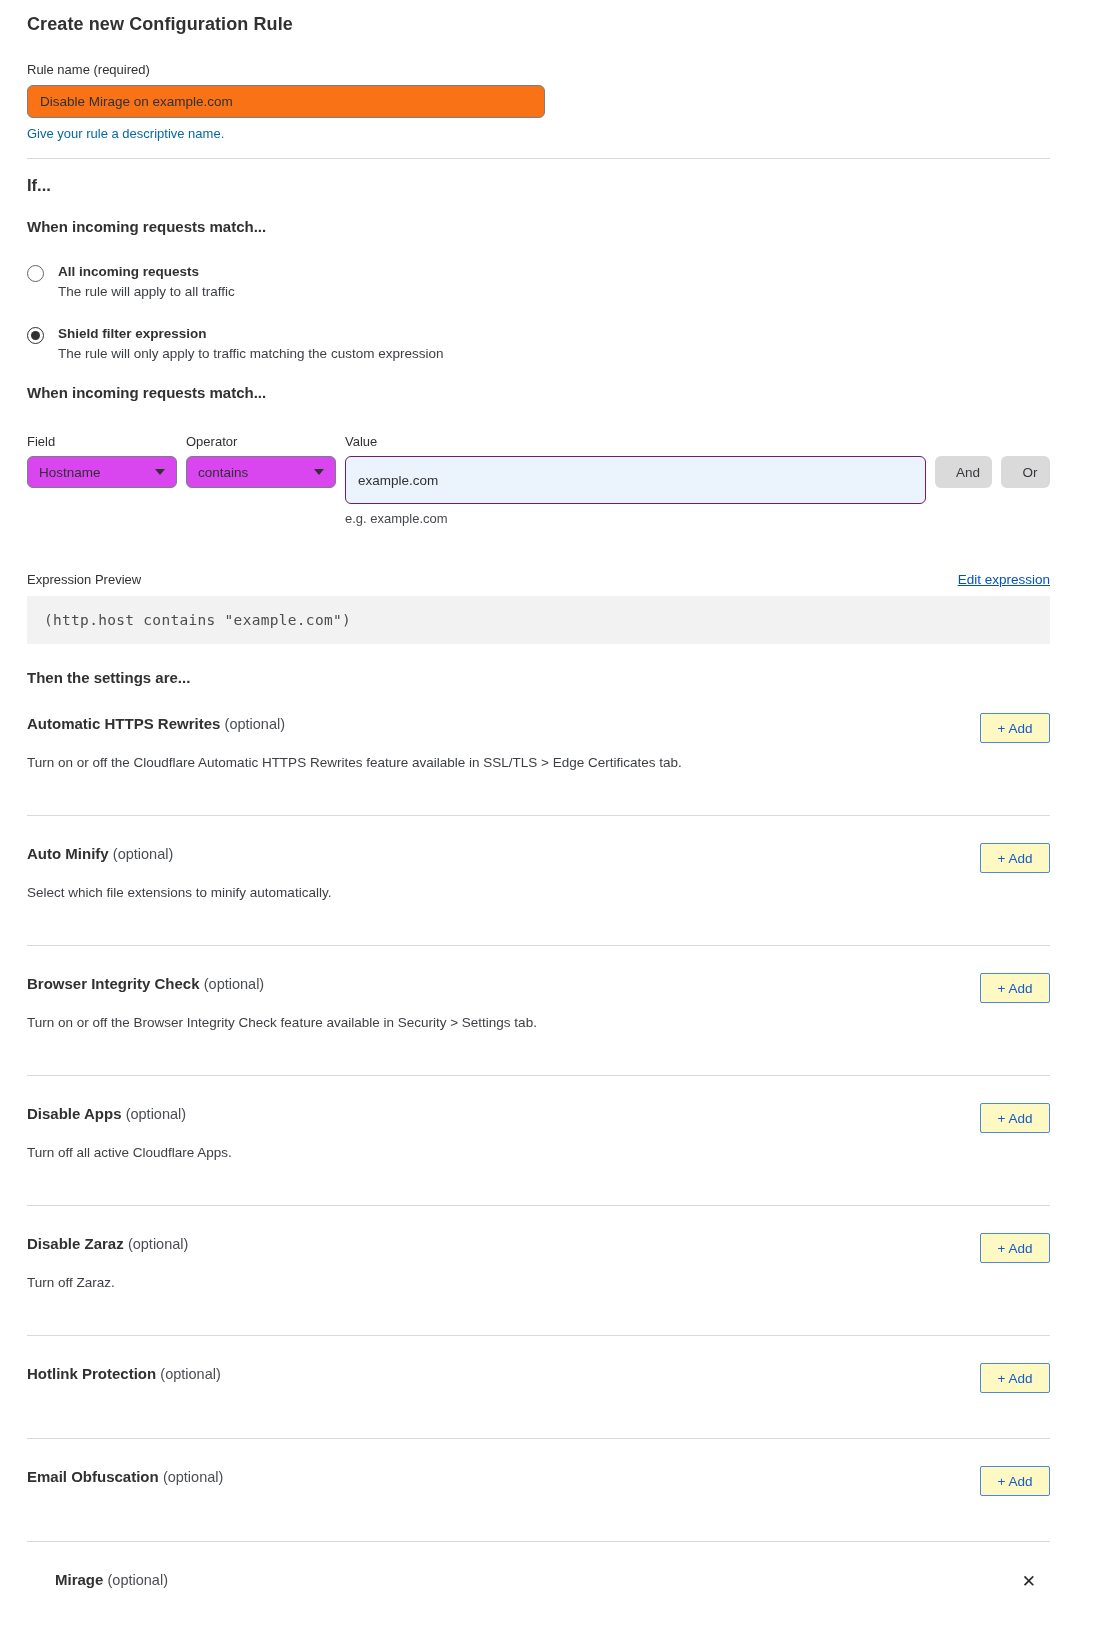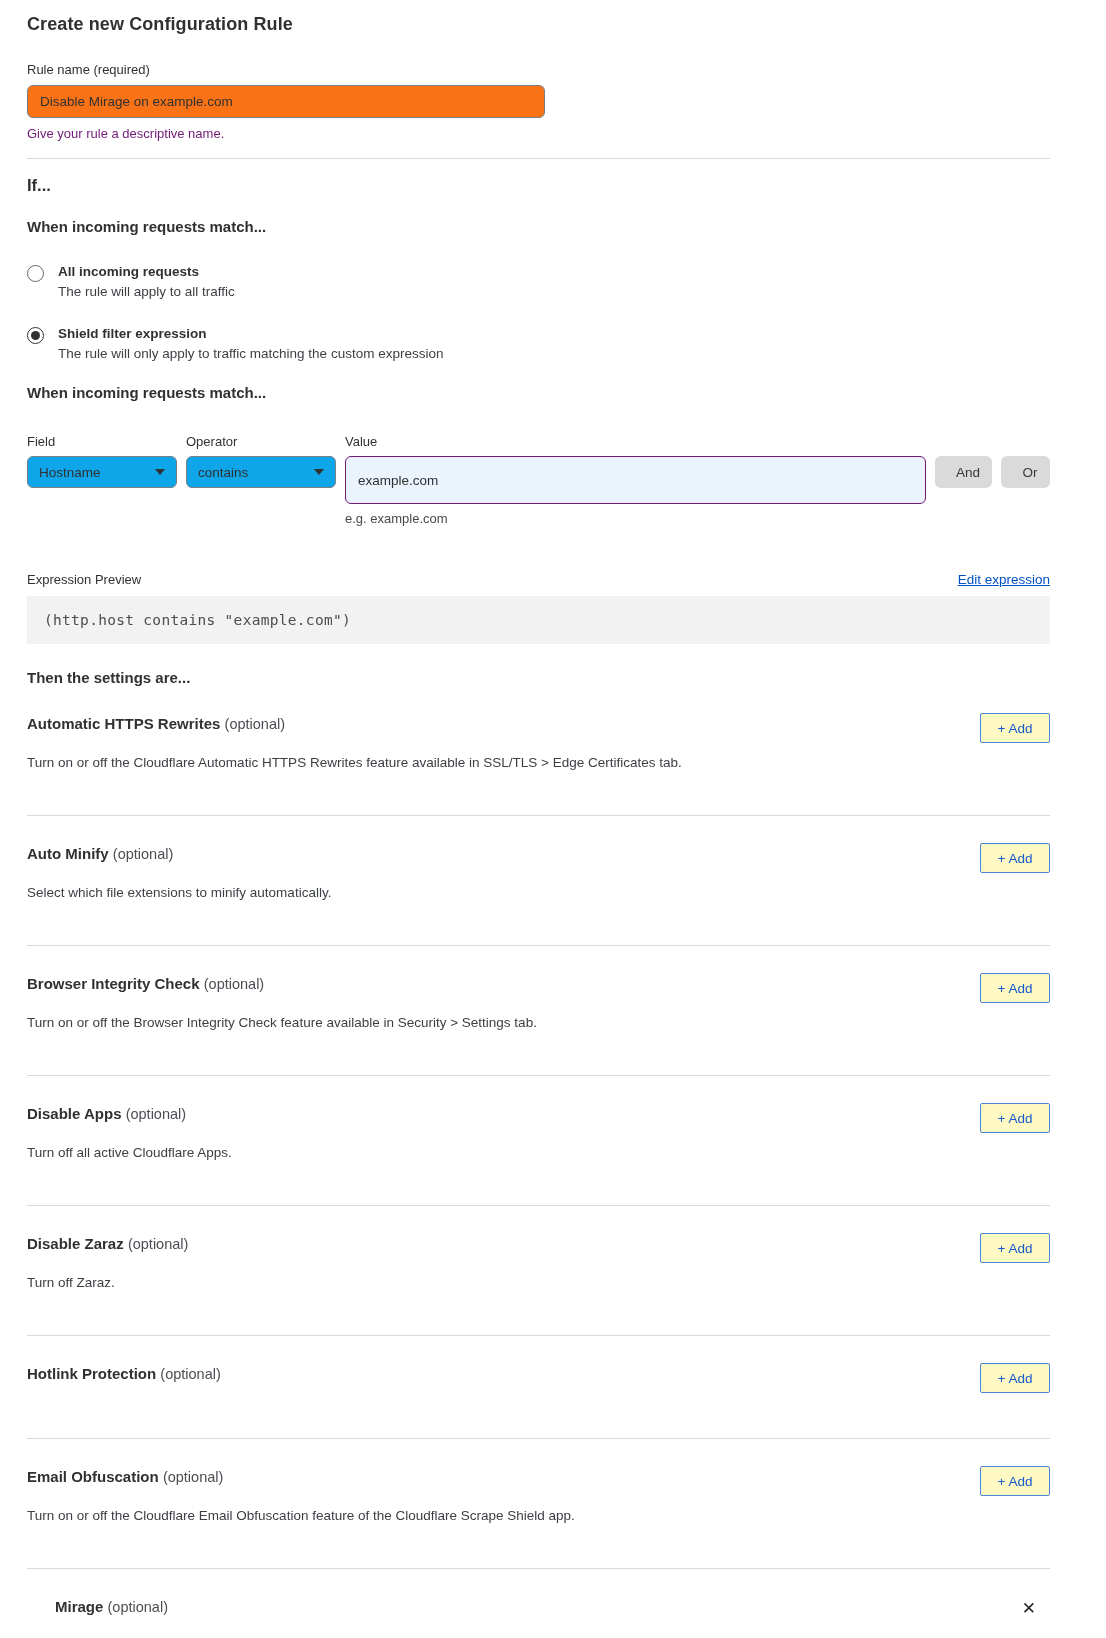--- a/index.html
+++ b/index.html
@@ -22,21 +22,21 @@
     width: 518px; height: 33px;
     border: 1px solid #797f86;
     border-radius: 6px;
     padding: 0 12px;
     font-size: 13.5px;
     font-family: inherit;
     color: #313131;
     background: #f97316;
     outline: none;
   }
-  .help-text { margin-top: 8px; font-size: 13px; color: #701a75; }
+  .help-text { margin-top: 8px; font-size: 13px; color: #0369a1; }
 
   .divider { border: none; border-top: 1px solid #d9d9d9; margin-top: 17px; }
 
   .if-heading { margin-top: 17px; font-size: 16.5px; font-weight: 700; }
   .group-heading { margin-top: 23px; font-size: 15px; font-weight: 700; }
 
   
   .radio-option { display: flex; margin-top: 29px; }
   .radio-option + .radio-option { margin-top: 27px; }
   .radio-circle {
@@ -61,21 +61,21 @@
   .radio-label { font-size: 13.5px; font-weight: 700; color: #313131; }
   .radio-desc { margin-top: 5px; font-size: 13.5px; color: #3c3f43; }
 
   
   .builder { margin-top: 14px; display: grid; grid-template-columns: 150px 150px 1fr 57px 49px; column-gap: 9px; }
   .builder .col-label { font-size: 13px; color: #313131; margin-top: 19px; margin-bottom: 7px; }
   .select {
     height: 32px;
     border: 1px solid #797f86;
     border-radius: 6px;
-    background: #0ea5e9;
+    background: #d946ef;
     display: flex; align-items: center; justify-content: space-between;
     padding: 0 11px;
     font-size: 13.5px;
     cursor: pointer;
   }
   .caret-down { width: 0; height: 0; border-left: 5px solid transparent; border-right: 5px solid transparent; border-top: 6px solid #313131; }
   .value-input {
     height: 48px; width: 100%;
     border: 1px solid #701a75;
     border-radius: 6px;
@@ -261,21 +261,20 @@
         <div class="setting-title"><span>Hotlink Protection</span> <span class="optional">(optional)</span></div>
         <button class="add-btn">+ Add</button>
       </div>
     </div>
 
     <div class="setting">
       <div class="setting-head">
         <div class="setting-title"><span>Email Obfuscation</span> <span class="optional">(optional)</span></div>
         <button class="add-btn">+ Add</button>
       </div>
-      <div class="setting-desc">Turn on or off the Cloudflare Email Obfuscation feature of the Cloudflare Scrape Shield app.</div>
     </div>
 
     <div class="setting expanded">
       <div class="setting-head">
         <div class="setting-title"><span>Mirage</span> <span class="optional">(optional)</span></div>
         <span class="close-x">✕</span>
       </div>
 
     </div>
 

